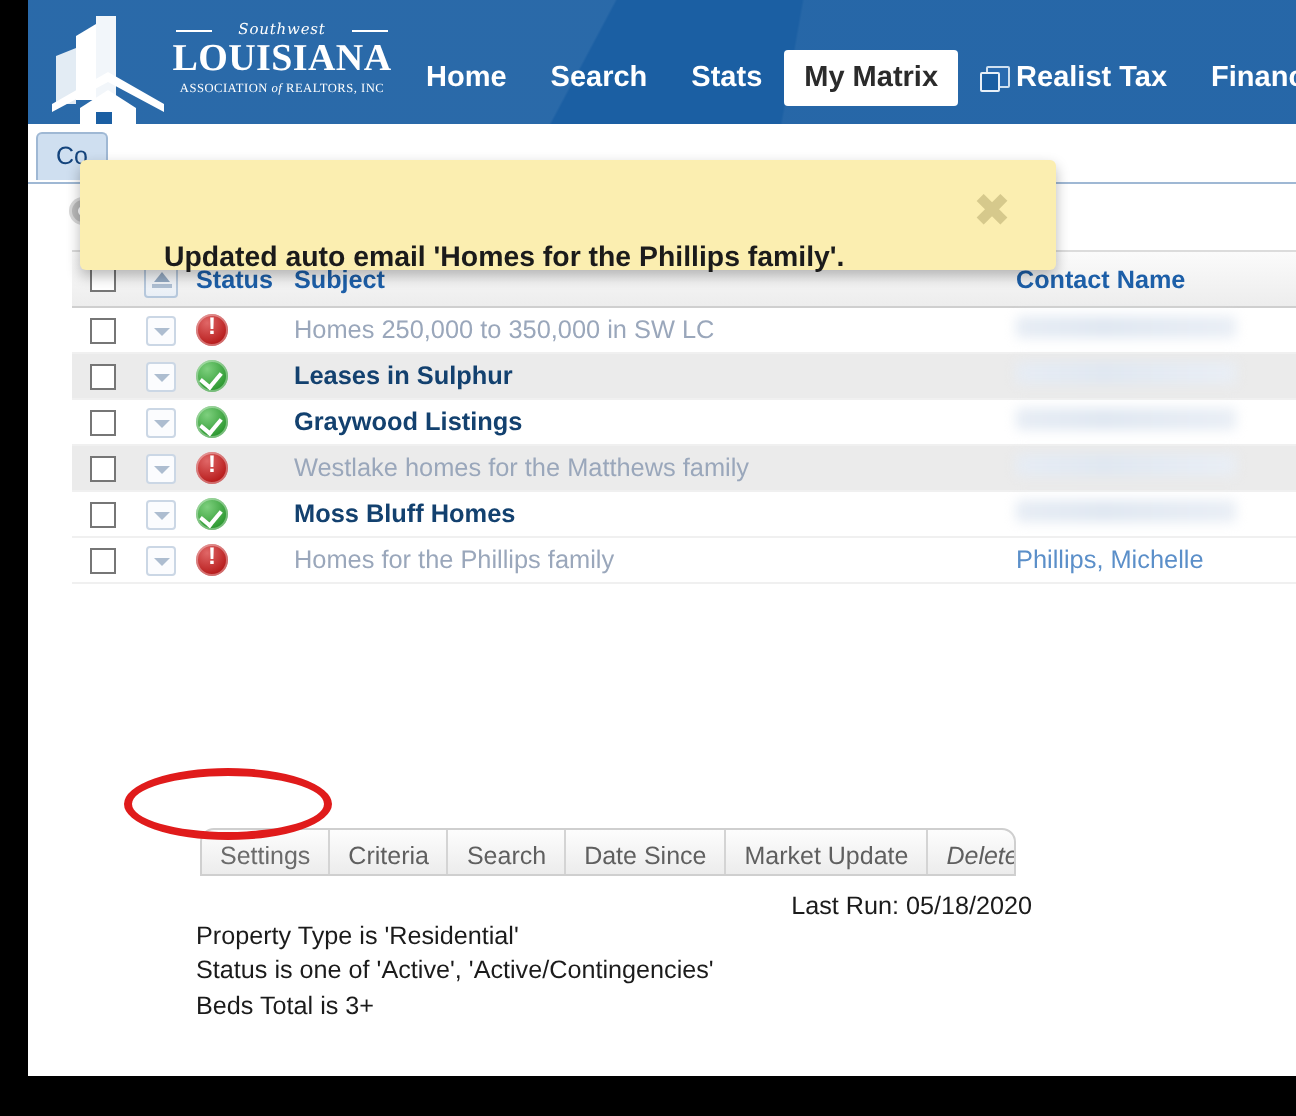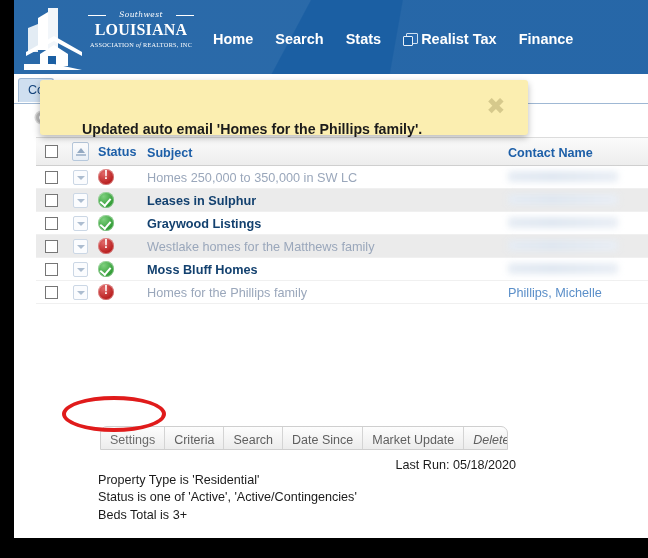--- a/index.html
+++ b/index.html
@@ -13,21 +13,21 @@
     position: absolute;
     left: 14px; top: 0;
     width: 634px; height: 538px;
     background: #ffffff;
     overflow: hidden;
   }
 
   
   #topnav {
     position: relative;
-    height: 74px;
+    height: 62px;
     background: #1b5fa3;
     background-image:
       linear-gradient(118deg, rgba(255,255,255,0.065) 0%, rgba(255,255,255,0.065) 44%, rgba(255,255,255,0.00) 44.2%),
       linear-gradient(100deg, rgba(0,0,0,0.00) 60%, rgba(255,255,255,0.05) 60.2%);
     overflow: hidden;
   }
   #logo {
     position: absolute; left: 10px; top: 2px;
     width: 172px; height: 74px;
   }
@@ -41,21 +41,21 @@
     letter-spacing: .4px; display: block; line-height: 9px;
     position: relative;
   }
   #logo .lg-swoosh:before, #logo .lg-swoosh:after {
     content: ""; position: absolute; top: 5px; width: 18px; height: 1px; background: #fff;
   }
   #logo .lg-swoosh:before { left: 2px; }
   #logo .lg-swoosh:after  { right: 2px; }
   #logo .lg-main {
     font-family: "Liberation Serif", serif;
-    font-size: 16px; font-weight: bold; letter-spacing: .2px;
+    font-size: 19px; font-weight: bold; letter-spacing: .2px;
     display: block; line-height: 21px;
   }
   #logo .lg-sub {
     font-family: "Liberation Serif", serif;
     font-size: 6.3px; letter-spacing: .25px; display: block; line-height: 9px;
     white-space: nowrap;
   }
   #logo .lg-sub i { font-style: italic; }
   #logo svg { position: absolute; left: 0; top: 4px; }
 
@@ -307,20 +307,23 @@
     <div id="navitems">
       <div class="navitem">
         <span>Home</span>
       </div>
       <div class="navitem">
         <span>Search</span>
       </div>
       <div class="navitem">
         <span>Stats</span>
       </div>
+      <div class="navitem active">
+        <span>My Matrix</span>
+      </div>
       <div class="navitem">
         <span class="realist-ico"></span>
         <span>Realist Tax</span>
       </div>
       <div class="navitem">
         <span>Finance</span>
       </div>
 
     </div>
   </div>

